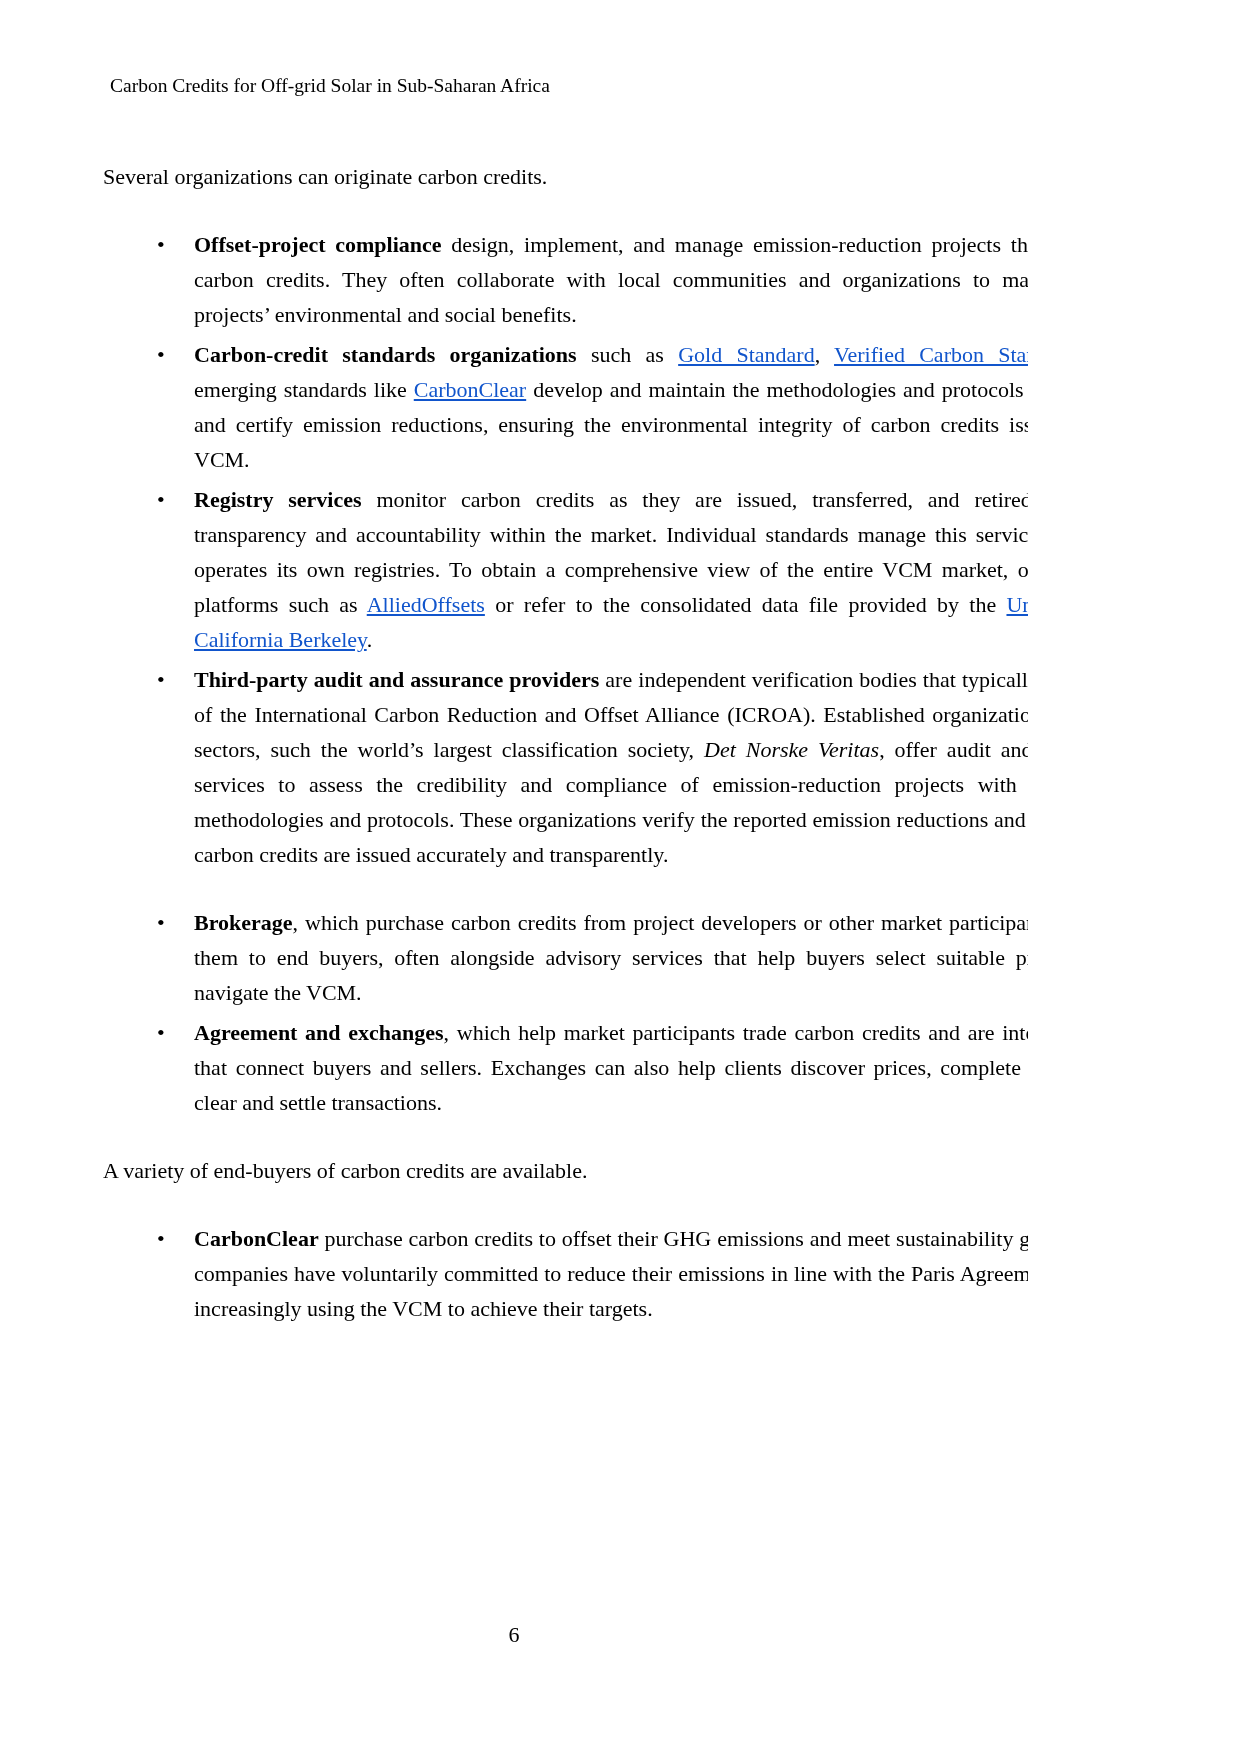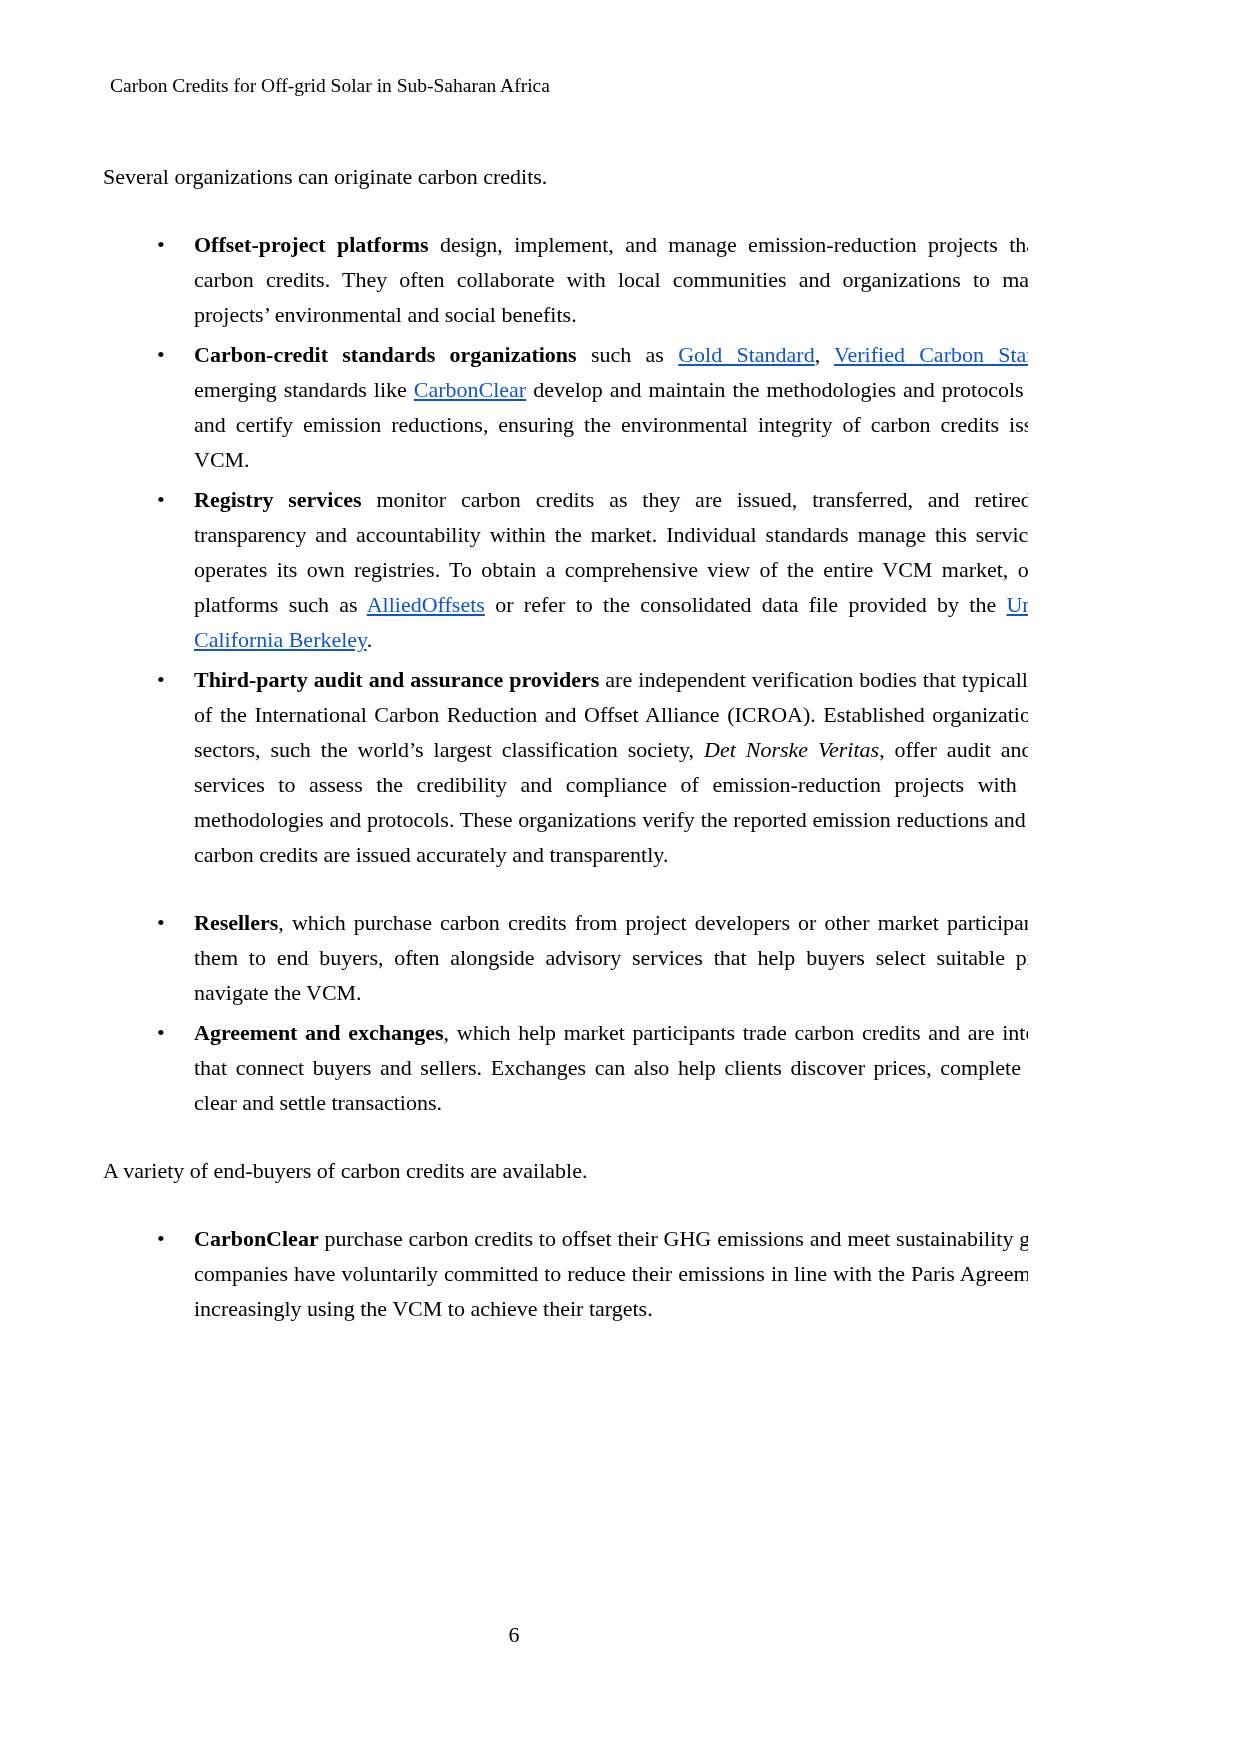--- a/index.html
+++ b/index.html
@@ -70,27 +70,27 @@
 </style>
 </head>
 <body>
 
 <div class="page">
   <div class="running-header">Carbon Credits for Off-grid Solar in Sub-Saharan Africa</div>
 
   <div class="doc-content">
       <p class="para"><span>Several organizations can originate carbon credits.</span></p>
       <ul class="bullets">
-        <li><strong>Offset-project platforms</strong><span> design, implement, and manage emission-reduction projects that generate carbon credits. They often collaborate with local communities and organizations to maximize the projects’ environmental and social benefits.</span></li>
+        <li><strong>Offset-project compliance</strong><span> design, implement, and manage emission-reduction projects that generate carbon credits. They often collaborate with local communities and organizations to maximize the projects’ environmental and social benefits.</span></li>
         <li><strong>Carbon-credit standards organizations</strong><span> such as </span><a class="link">Gold Standard</a><span>, </span><a class="link">Verified Carbon Standard</a><span>, and emerging standards like </span><a class="link">CarbonClear</a><span> develop and maintain the methodologies and protocols to quantify and certify emission reductions, ensuring the environmental integrity of carbon credits issued in the VCM.</span></li>
         <li><strong>Registry services</strong><span> monitor carbon credits as they are issued, transferred, and retired, ensuring transparency and accountability within the market. Individual standards manage this service and each operates its own registries. To obtain a comprehensive view of the entire VCM market, one can use platforms such as </span><a class="link">AlliedOffsets</a><span> or refer to the consolidated data file provided by the </span><a class="link">University of California Berkeley</a><span>.</span></li>
         <li><strong>Third-party audit and assurance providers</strong><span> are independent verification bodies that typically form part of the International Carbon Reduction and Offset Alliance (ICROA). Established organizations in other sectors, such the world’s largest classification society, </span><em>Det Norske Veritas</em><span>, offer audit and assurance services to assess the credibility and compliance of emission-reduction projects with established methodologies and protocols. These organizations verify the reported emission reductions and ensure that carbon credits are issued accurately and transparently.</span></li>
       </ul>
       <ul class="bullets">
-        <li><strong>Resellers</strong><span>, which purchase carbon credits from project developers or other market participants and sell them to end buyers, often alongside advisory services that help buyers select suitable projects and navigate the VCM.</span></li>
+        <li><strong>Brokerage</strong><span>, which purchase carbon credits from project developers or other market participants and sell them to end buyers, often alongside advisory services that help buyers select suitable projects and navigate the VCM.</span></li>
         <li><strong>Agreement and exchanges</strong><span>, which help market participants trade carbon credits and are intermediaries that connect buyers and sellers. Exchanges can also help clients discover prices, complete trades, and clear and settle transactions.</span></li>
       </ul>
       <p class="para"><span>A variety of end-buyers of carbon credits are available.</span></p>
       <ul class="bullets">
         <li><strong>CarbonClear</strong><span> purchase carbon credits to offset their GHG emissions and meet sustainability goals. Large companies have voluntarily committed to reduce their emissions in line with the Paris Agreement and are increasingly using the VCM to achieve their targets.</span></li>
       </ul>
     </div>
 
   <div class="page-number">6</div>
 </div>

